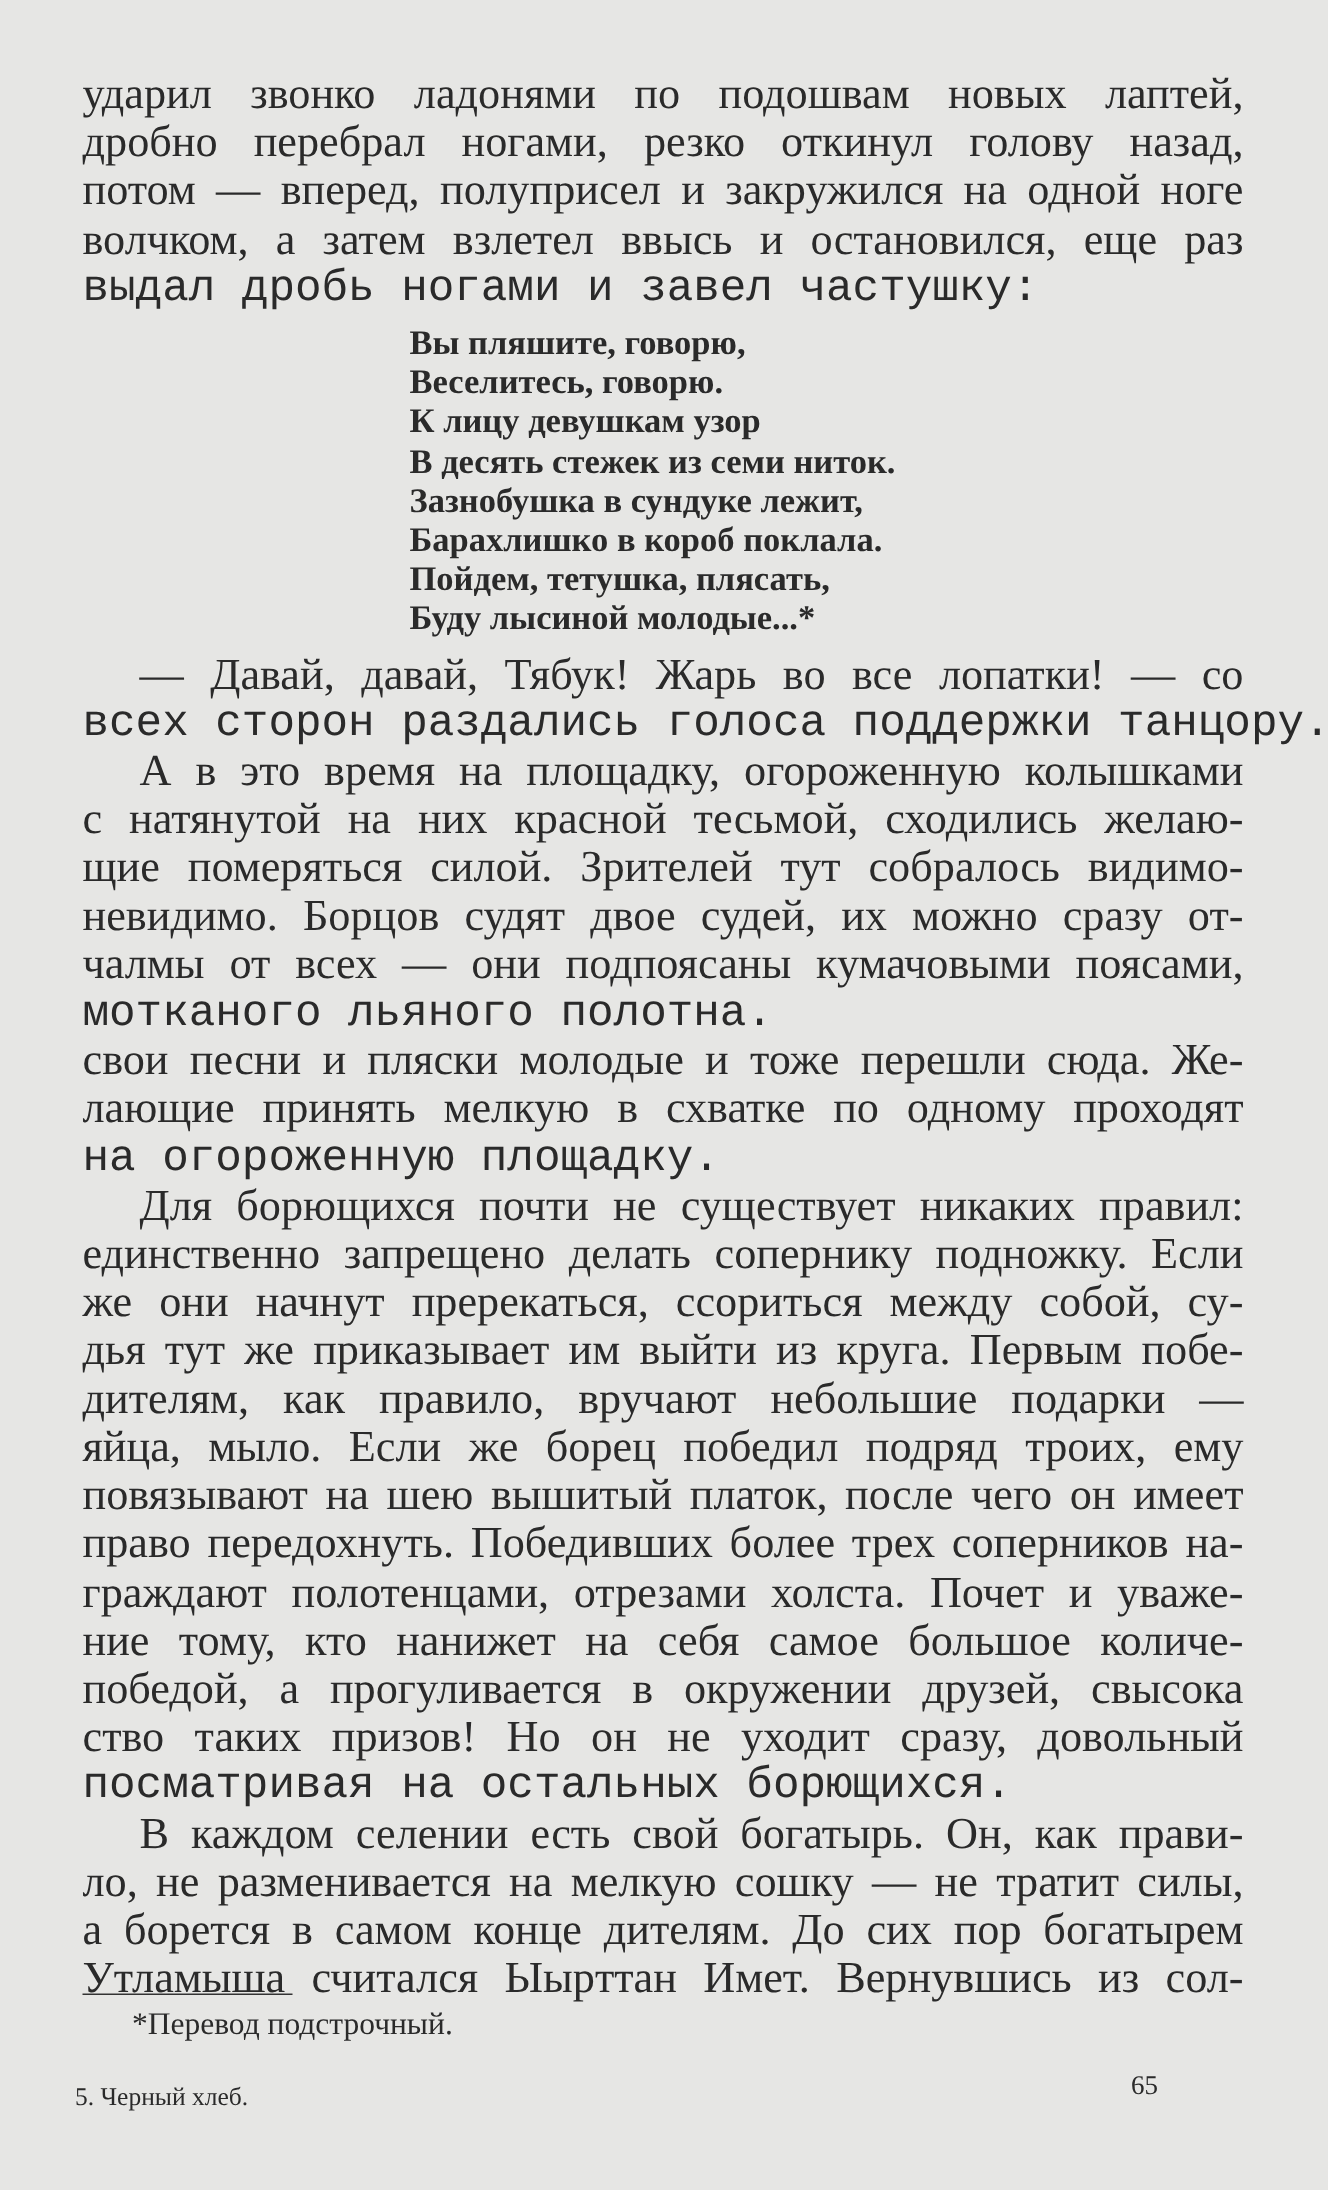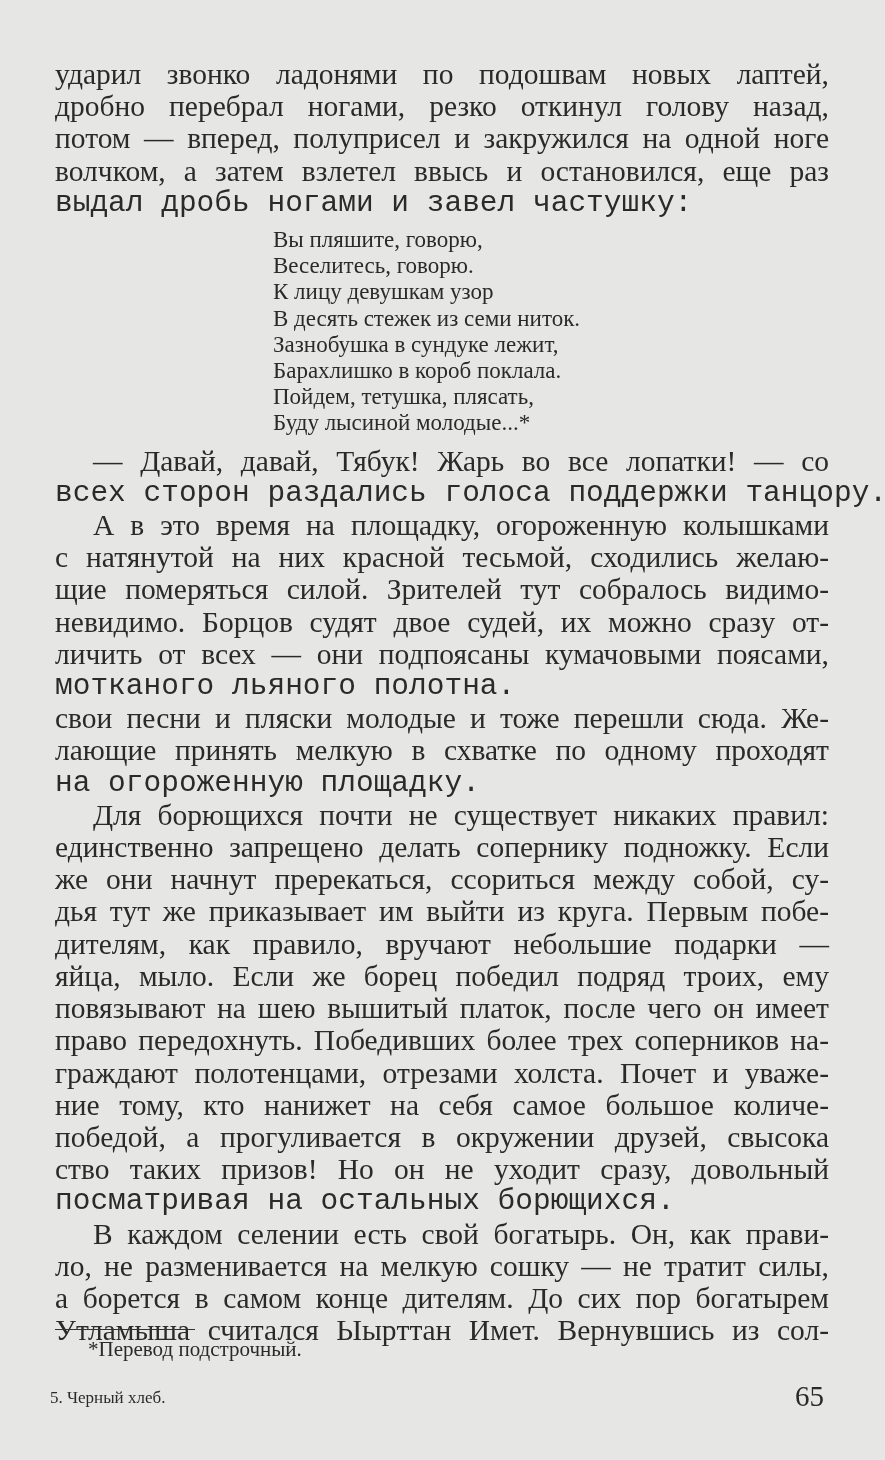--- a/index.html
+++ b/index.html
@@ -4,50 +4,50 @@
 <style>
   html, body { margin: 0; padding: 0; }
   body {
     width: 885px; height: 1460px; overflow: hidden;
     background: #e6e6e4;
     font-family: "Liberation Serif", "DejaVu Serif", serif;
     color: #2a2a2a;
     position: relative;
   }
   .page {
-    position: absolute; left: 55px; top: 58px; width: 774px;
+    position: absolute; left: 55px; top: 47px; width: 774px;
   }
   .p {
     font-size: 29.5px; line-height: 32.2px;
     text-align: justify; text-align-last: left;
     margin: 0;
   }
   .p.cont { text-indent: 0; }
   .line { display: block; text-align: justify; text-align-last: justify; white-space: nowrap; }
   .line.last { text-align-last: left; font-family: Liberation Mono, monospace; }
   .poem {
     margin: 8px 0 8px 218px;
     font-size: 23px; line-height: 26.2px;
   }
-  .poem .pl { display: block; white-space: nowrap; }
+  .poem .pl { display: block; white-space: nowrap; font-weight: bold; }
   .footnote-rule {
     position: absolute; left: 55px; top: 1329px; width: 140px; height: 0;
     border-top: 1.5px solid #333;
   }
   .footnote {
     position: absolute; left: 88px; top: 1337px;
     font-size: 21px; line-height: 24px;
   }
   .signature {
     position: absolute; left: 50px; top: 1388px;
     font-size: 17px;
   }
   .page-number {
-    position: absolute; left: 795px; top: 1380px;
-    font-size: 29px;
+    position: absolute; left: 754px; top: 1380px;
+    font-size: 18px;
     text-align: right;
   }
 </style>
 </head>
 <body>
 
 <div class="page">
   <div class="p cont">
     <span class="line">ударил звонко ладонями по подошвам новых лаптей,</span>
     <span class="line">дробно перебрал ногами, резко откинул голову назад,</span>
@@ -70,21 +70,21 @@
   <div class="p">
     <span class="line" style="text-indent:38px">— Давай, давай, Тябук! Жарь во все лопатки! — со</span>
     <span class="line last">всех сторон раздались голоса поддержки танцору.</span>
   </div>
 
   <div class="p">
     <span class="line" style="text-indent:38px">А в это время на площадку, огороженную колышками</span>
     <span class="line">с натянутой на них красной тесьмой, сходились желаю-</span>
     <span class="line">щие померяться силой. Зрителей тут собралось видимо-</span>
     <span class="line">невидимо. Борцов судят двое судей, их можно сразу от-</span>
-    <span class="line">личить от всех — они подпоясаны кумачовыми поясами,</span>
+    <span class="line">чалмы от всех — они подпоясаны кумачовыми поясами,</span>
     <span class="line last">мотканого льяного полотна.</span>
   </div>
 
   <div class="p">
     <span class="line">свои песни и пляски молодые и тоже перешли сюда. Же-</span>
     <span class="line">лающие принять мелкую в схватке по одному проходят</span>
     <span class="line last">на огороженную площадку.</span>
   </div>
 
   <div class="p">

